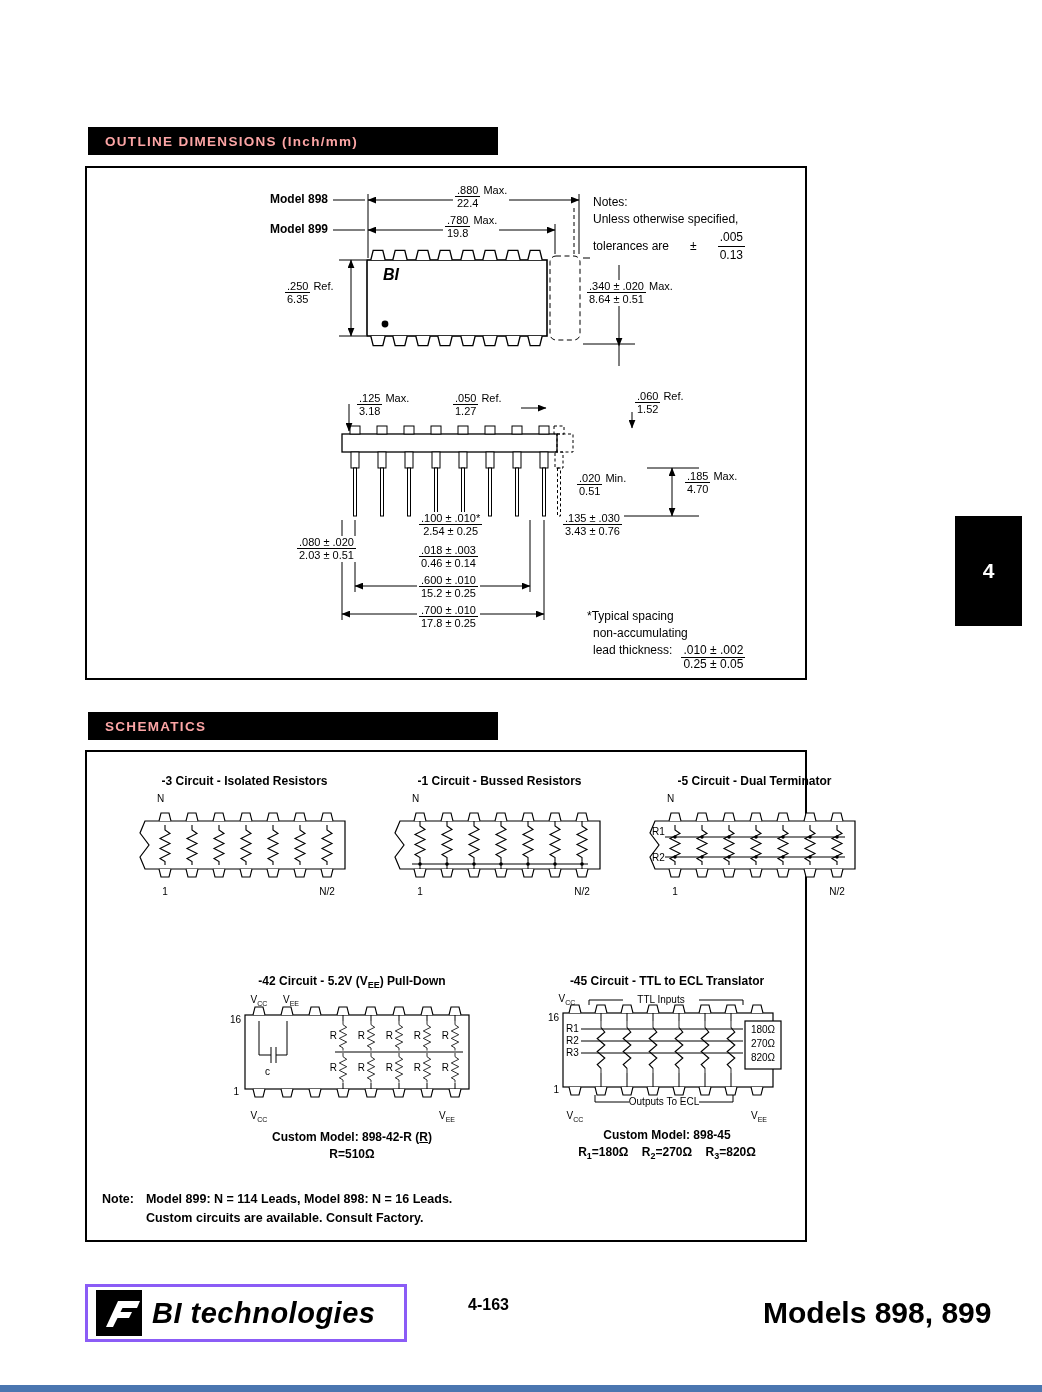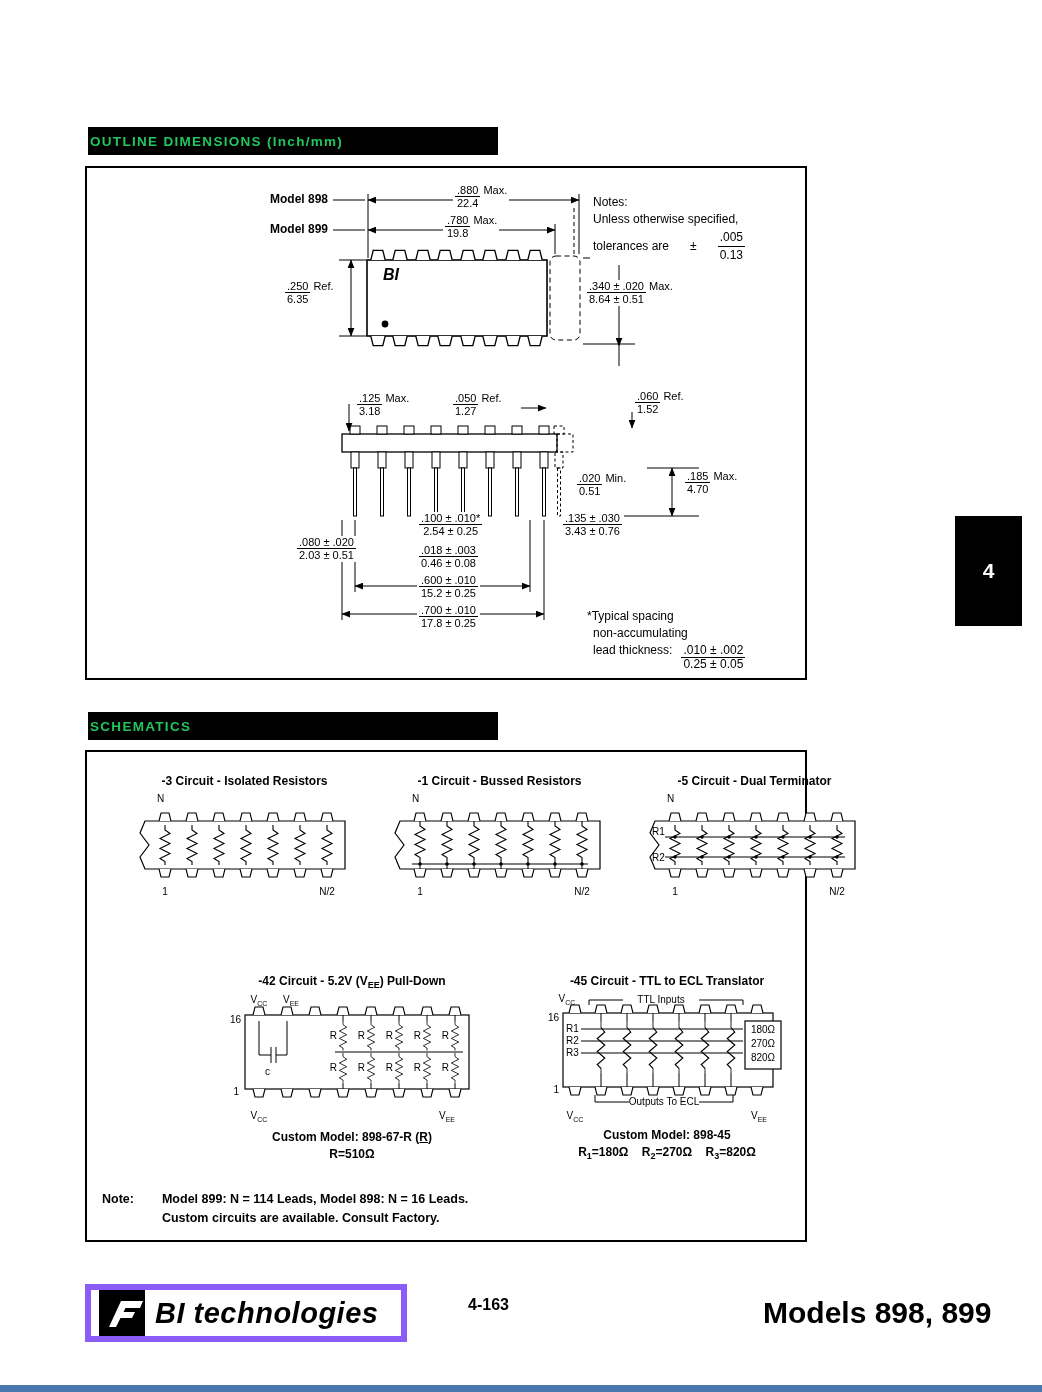--- a/index.html
+++ b/index.html
@@ -1,18 +1,18 @@
 <!DOCTYPE html>
 <html><head>
 <meta charset="utf-8">
 <style>
 *{margin:0;padding:0;box-sizing:border-box}
 html,body{width:1042px;height:1392px}
 body{font-family:"Liberation Sans",sans-serif;background:#fff;color:#000;position:relative;overflow:hidden}
-.bar{position:absolute;left:88px;width:410px;height:28px;background:#000;color:#22c55e;display:flex;align-items:center;padding-left:2px;font-weight:700;font-size:13.5px;letter-spacing:1.3px}
+.bar{position:absolute;left:88px;width:410px;height:28px;background:#000;color:#fca5a5;display:flex;align-items:center;padding-left:17px;font-weight:700;font-size:13.5px;letter-spacing:1.3px}
 #outline-bar{top:127px}
 #schem-bar{top:712px}
 .box{position:absolute;left:85px;width:722px;background:#fff;border:2px solid #000}
 #outline-box{top:166px;height:514px}
 #schem-box{top:750px;height:492px}
 .draw{position:absolute;left:0;top:0}
 .draw line{stroke:#000;stroke-width:1}
 .lbl{position:absolute;display:flex;gap:3px;background:#fff;font-size:11px;line-height:1.12;white-space:nowrap;padding:0 2px}
 .frac{display:inline-block;text-align:center}
 .frac .t{display:block;border-bottom:1.1px solid #000;padding:0 2px}
@@ -25,22 +25,22 @@
 .side-tab{position:absolute;left:955px;top:516px;width:67px;height:110px;background:#000;color:#fff;display:flex;align-items:center;justify-content:center;font-weight:700;font-size:21px}
 .schem-unit{position:absolute;text-align:center}
 .schem-title{font-weight:700;font-size:12px;margin-bottom:3px;white-space:nowrap}
 .schem-title sub,.custom-line sub{font-size:9px}
 .sch{display:block;margin:0 auto}
 .sch line{stroke:#000;stroke-width:1}
 .sch text{font-size:10px;fill:#000}
 .body{fill:#fff;stroke:#000;stroke-width:1.2}
 .custom-line{font-weight:700;font-size:12px;margin-top:3px;white-space:nowrap}
 .rgroup{margin:0 5px}
-.note{position:absolute;left:15px;top:438px;display:flex;gap:28px;font-weight:700;font-size:12.5px;line-height:1.5;text-align:left}
-.footer-logo{position:absolute;left:85px;top:1284px;width:322px;height:58px;border:6px solid #8b5cf6;display:flex;align-items:center;gap:10px;padding:0 8px;background:#fff}
+.note{position:absolute;left:15px;top:438px;display:flex;gap:12px;font-weight:700;font-size:12.5px;line-height:1.5;text-align:left}
+.footer-logo{position:absolute;left:85px;top:1284px;width:322px;height:58px;border:3px solid #8b5cf6;display:flex;align-items:center;gap:10px;padding:0 8px;background:#fff}
 .brand{font-weight:700;font-style:italic;font-size:29px;letter-spacing:.5px}
 .footer-page{position:absolute;left:468px;top:1296px;font-weight:700;font-size:16px}
 .footer-models{position:absolute;left:763px;top:1296px;font-weight:700;font-size:30px}
 .bottom-strip{position:absolute;left:0;bottom:0;width:100%;height:7px;background:#4a76b0}
 </style>
 </head>
 <body>
 
 <svg width="0" height="0" style="position:absolute">
   <defs>
@@ -244,21 +244,21 @@
   </div>
   <div class="lbl" style="left:208px;top:368px">
     <span class="frac">
         <span class="t">.080 ± .020</span>
         <span class="b">2.03 ± 0.51</span>
       </span>
   </div>
   <div class="lbl" style="left:330px;top:376px">
     <span class="frac">
         <span class="t">.018 ± .003</span>
-        <span class="b">0.46 ± 0.08</span>
+        <span class="b">0.46 ± 0.14</span>
       </span>
   </div>
   <div class="lbl" style="left:330px;top:406px">
     <span class="frac">
         <span class="t">.600 ± .010</span>
         <span class="b">15.2 ± 0.25</span>
       </span>
   </div>
   <div class="lbl" style="left:330px;top:436px">
     <span class="frac">
@@ -470,21 +470,21 @@
           <text x="138" y="78" text-anchor="end">R</text>
           <text x="166" y="78" text-anchor="end">R</text>
           <text x="194" y="78" text-anchor="end">R</text>
           <text x="222" y="78" text-anchor="end">R</text>
       </g>
       <text x="12" y="102" text-anchor="end">1</text>
       <text x="32" y="126" text-anchor="middle"><tspan>V</tspan><tspan dy="2.5" font-size="7">CC</tspan></text>
       <text x="220" y="126" text-anchor="middle"><tspan>V</tspan><tspan dy="2.5" font-size="7">EE</tspan></text>
     </svg>
     <div class="custom-line">
-      <span>Custom Model: 898-67-R (</span><span style="text-decoration:underline">R</span><span>)</span>
+      <span>Custom Model: 898-42-R (</span><span style="text-decoration:underline">R</span><span>)</span>
     </div>
     <div class="custom-line">R=510Ω</div>
   </div>
 
   <div class="schem-unit" style="left:455px;top:222px;width:250px">
     <div class="schem-title">-45 Circuit - TTL to ECL Translator</div>
     <svg class="sch" width="240" height="134" viewBox="0 0 240 134">
       <text x="20" y="11" text-anchor="middle"><tspan>V</tspan><tspan dy="2.5" font-size="7">CC</tspan></text>
       <path d="M42,14 V9 H76 M152,9 H196 V14" stroke="#000" fill="none"></path>
       <text x="114" y="12" text-anchor="middle" font-size="9">TTL Inputs</text>

